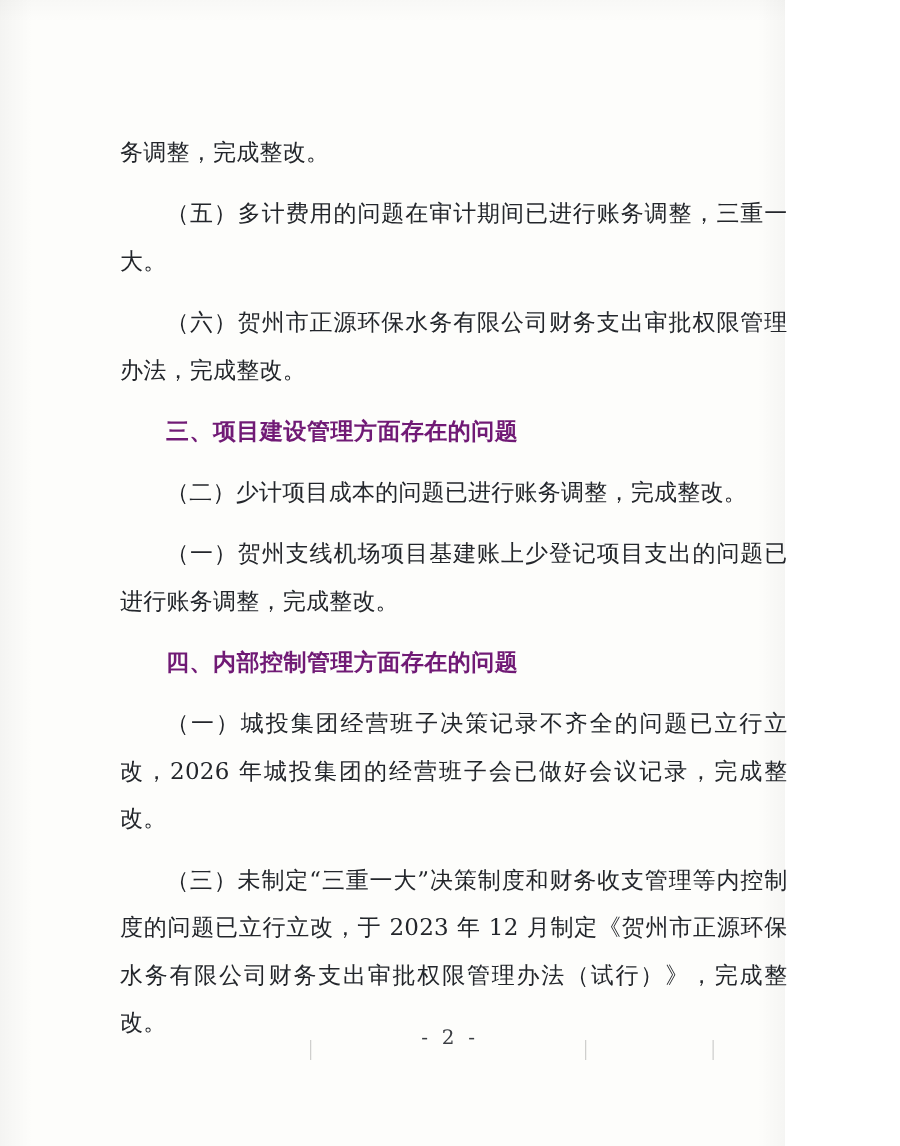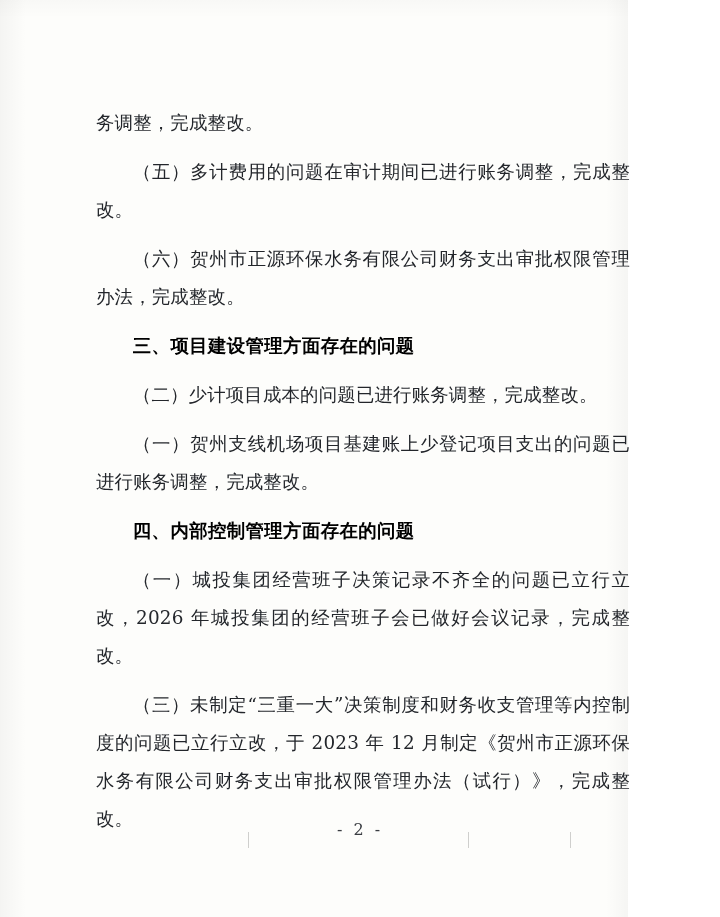--- a/index.html
+++ b/index.html
@@ -47,21 +47,21 @@
     letter-spacing: 0.2px;
     font-family: "DejaVu Serif", "Liberation Serif", serif;
   }
   p.para.indent {
     text-indent: 2em;
   }
   p.heading {
     margin: 0 0 11px 0;
     font-size: 18.4px;
     line-height: 38px;
-    color: #000000;
+    color: #701a75;
     font-weight: bold;
     text-indent: 2em;
     letter-spacing: 0.4px;
     font-family: "DejaVu Sans", "Liberation Sans", sans-serif;
   }
   .footer {
     position: absolute;
     left: 0;
     top: 820px;
     width: 720px;
@@ -86,21 +86,21 @@
 </style>
 </head>
 <body>
 
 <div class="page">
 
   <div class="body-area">
 
     <p class="para">务调整，完成整改。</p>
 
-    <p class="para indent">（五）多计费用的问题在审计期间已进行账务调整，完成整改。</p>
+    <p class="para indent">（五）多计费用的问题在审计期间已进行账务调整，三重一大。</p>
 
     <p class="para indent">（六）贺州市正源环保水务有限公司财务支出审批权限管理办法，完成整改。</p>
 
     <p class="heading">三、项目建设管理方面存在的问题</p>
 
     <p class="para indent">（二）少计项目成本的问题已进行账务调整，完成整改。</p>
 
     <p class="para indent">（一）贺州支线机场项目基建账上少登记项目支出的问题已进行账务调整，完成整改。</p>
 
     <p class="heading">四、内部控制管理方面存在的问题</p>

